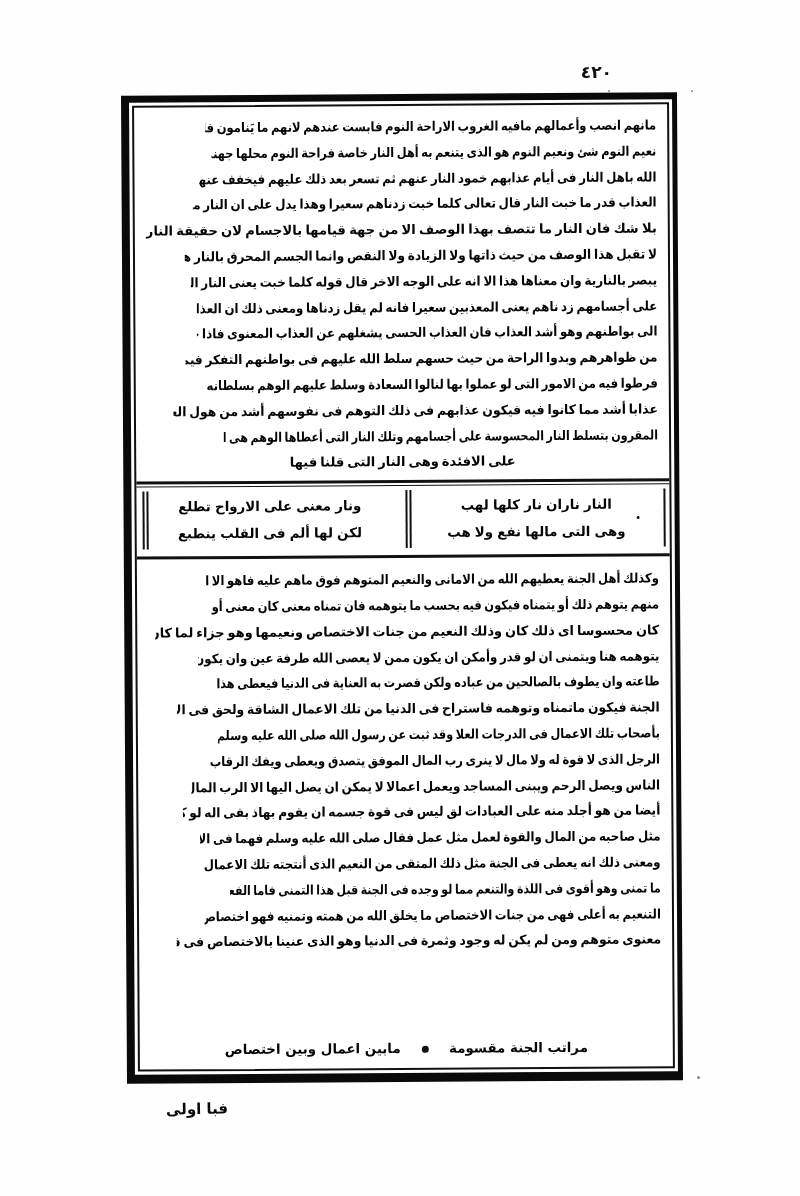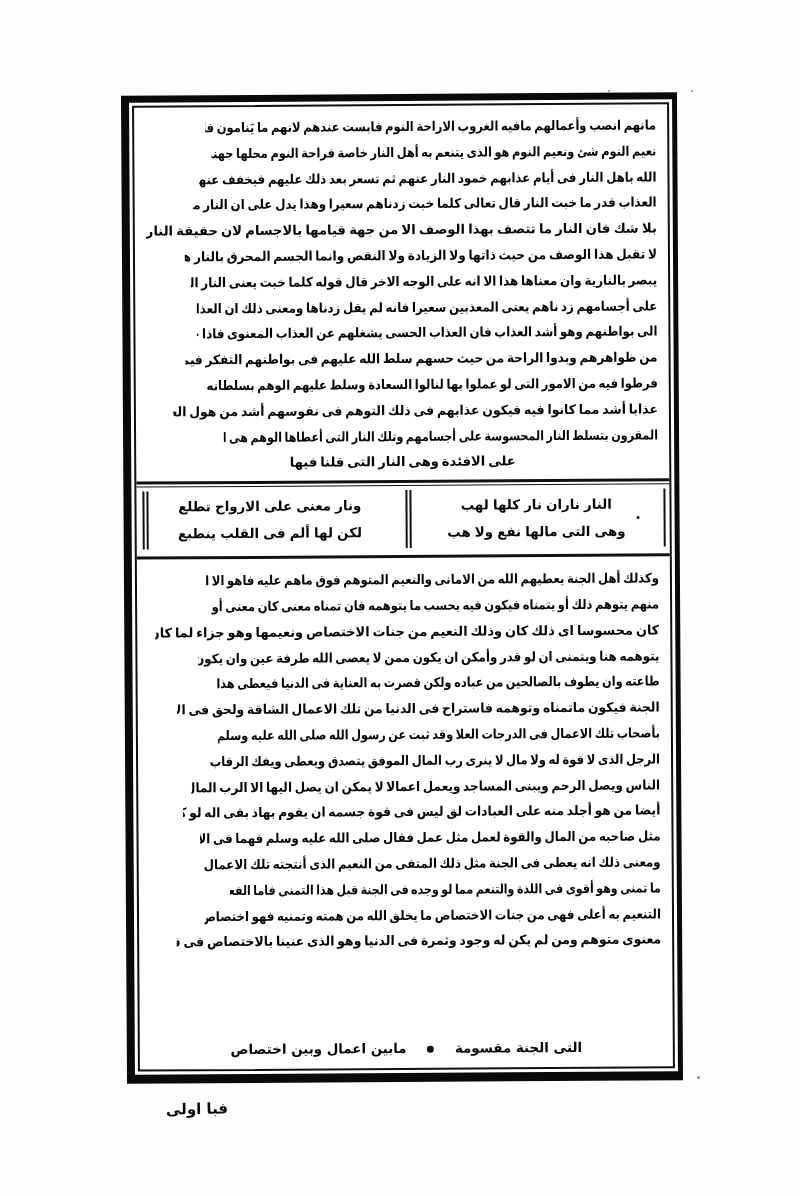--- a/index.html
+++ b/index.html
@@ -225,20 +225,21 @@
     background: #2a2a2a;
     border-radius: 50%;
     opacity: .55;
   }
 </style>
 </head>
 <body>
 
 <div id="page">
 
+  <div id="folio">٤٢٠</div>
 
   <div id="frame-outer">
     <div id="frame-inner">
 
       <div id="upper-prose" class="arabic prose">
         <span class="line" style="transform: scaleX(0.882556);">مانهم انصب وأعمالهم مافيه الغروب الاراحة النوم فابست عندهم لانهم ما يَنامون فاعندهم من</span>
         <span class="line" style="transform: scaleX(0.870528);">نعيم النوم شئ ونعيم النوم هو الذى يتنعم به أهل النار خاصة فراحة النوم محلها جهنم ومن رحمة</span>
         <span class="line" style="transform: scaleX(0.894921);">الله باهل النار فى أيام عذابهم خمود النار عنهم ثم تسعر بعد ذلك عليهم فيخفف عنهم من آلام</span>
         <span class="line" style="transform: scaleX(0.907638);">العذاب قدر ما خبت النار قال تعالى كلما خبت زدناهم سعيرا وهذا يدل على ان النار محسوسة</span>
         <span class="line" style="transform: scaleX(1);">بلا شك فان النار ما تتصف بهذا الوصف الا من جهة قيامها بالاجسام لان حقيقة النار</span>
@@ -277,21 +278,21 @@
         <span class="line" style="transform: scaleX(0.917415);">الناس ويصل الرحم ويبنى المساجد ويعمل اعمالا لا يمكن ان يصل اليها الا الرب المال وروى</span>
         <span class="line" style="transform: scaleX(0.934186);">أيضا من هو أجلد منه على العبادات لق ليس فى قوة جسمه ان يقوم بهاذ بقى اله لو كان له</span>
         <span class="line" style="transform: scaleX(0.901235);">مثل صاحبه من المال والقوة لعمل مثل عمل فقال صلى الله عليه وسلم فهما فى الاجر سواء</span>
         <span class="line" style="transform: scaleX(0.901235);">ومعنى ذلك انه يعطى فى الجنة مثل ذلك المتقى من النعيم الذى أنتجته تلك الاعمال فيكون له</span>
         <span class="line" style="transform: scaleX(0.843234);">ما تمنى وهو أقوى فى اللذة والتنعم مما لو وجده فى الجنة قبل هذا التمنى فاما الفعل عن تنبيه كان</span>
         <span class="line" style="transform: scaleX(0.893357);">التنعيم به أعلى فهى من جنات الاختصاص ما يخلق الله من همته وتمنيه فهو اختصاص عن عمل</span>
         <span class="line" style="transform: scaleX(0.948052);">معنوى متوهم ومن لم يكن له وجود وثمرة فى الدنيا وهو الذى عنينا بالاختصاص فى قولنا</span>
       </div>
 
       <div id="closing-verse">
-        <span>التى الجنة مقسومة</span>
+        <span>مراتب الجنة مقسومة</span>
         <span class="sep"></span>
         <span>مابين اعمال وبين اختصاص</span>
       </div>
 
     </div>
   </div>
 
   <div id="catchword">فبا اولى</div>
 
   <span class="speck" style="left:697px; top:1076px; width:3px; height:3px;"></span>

